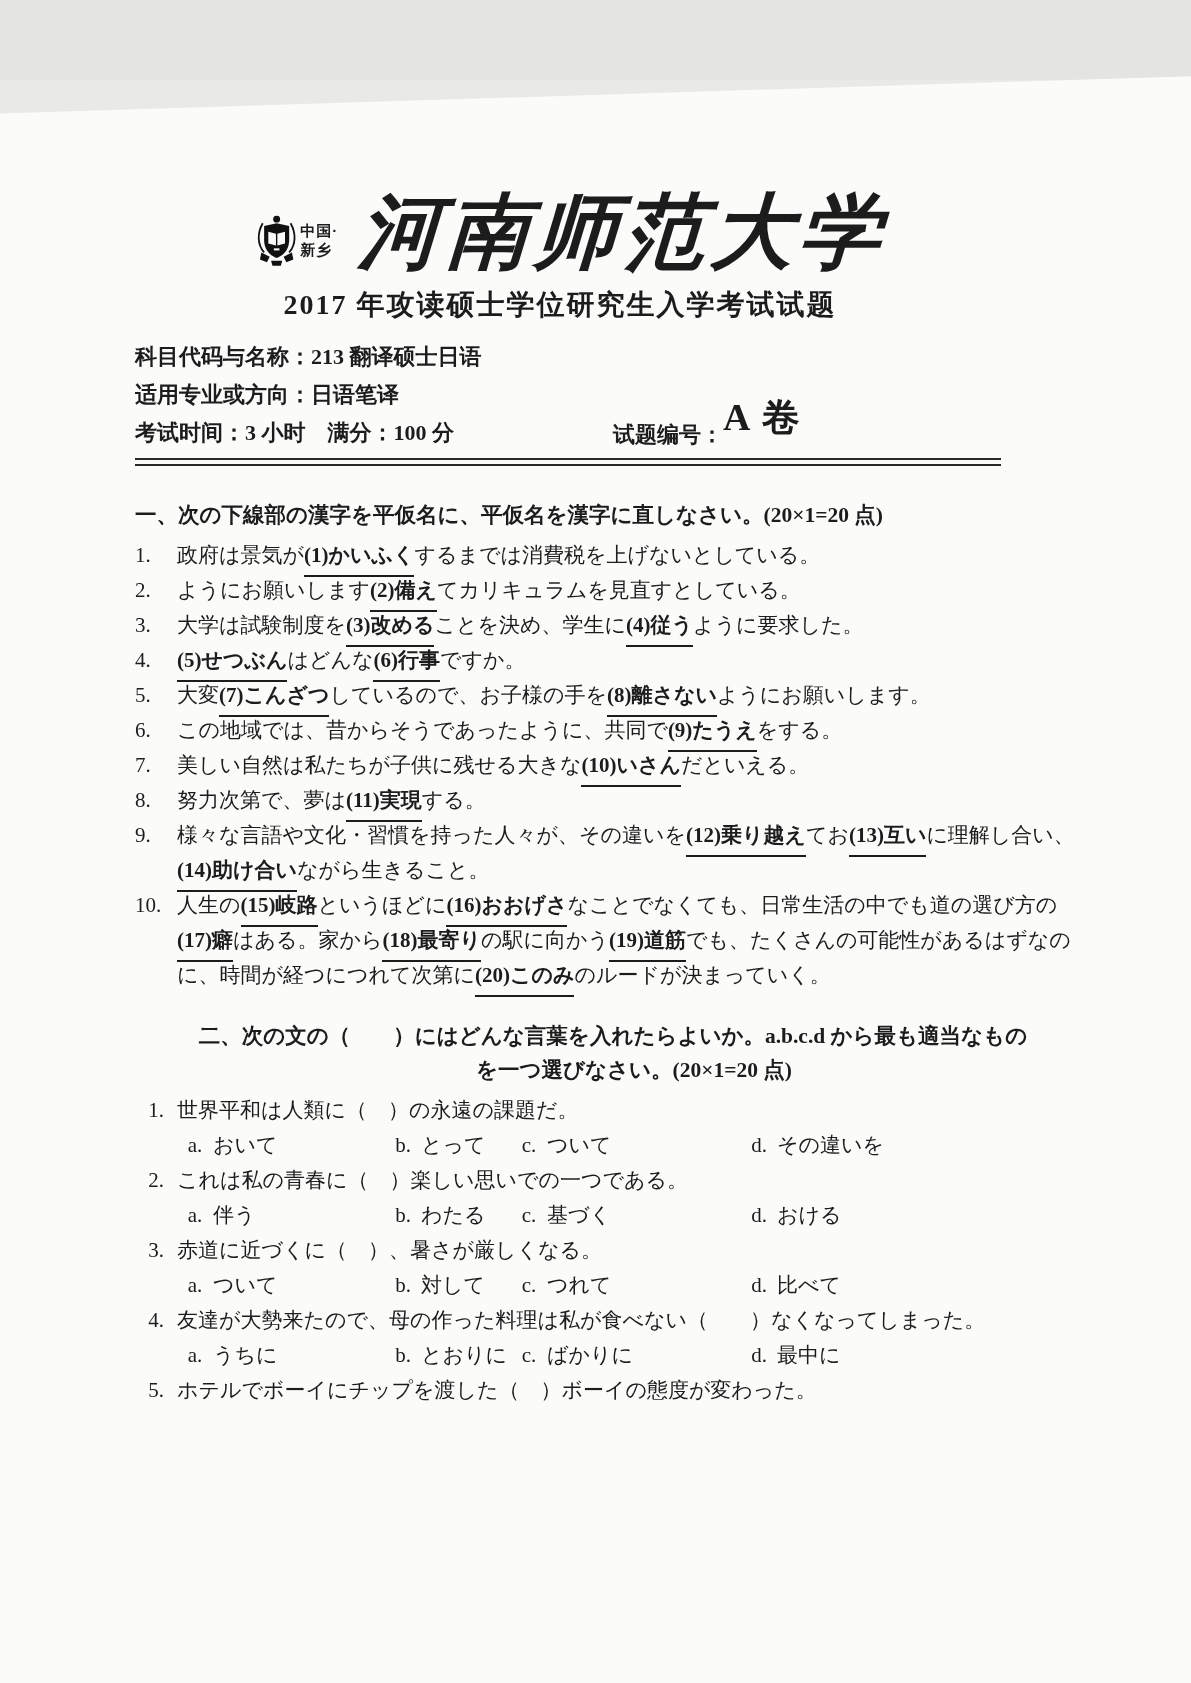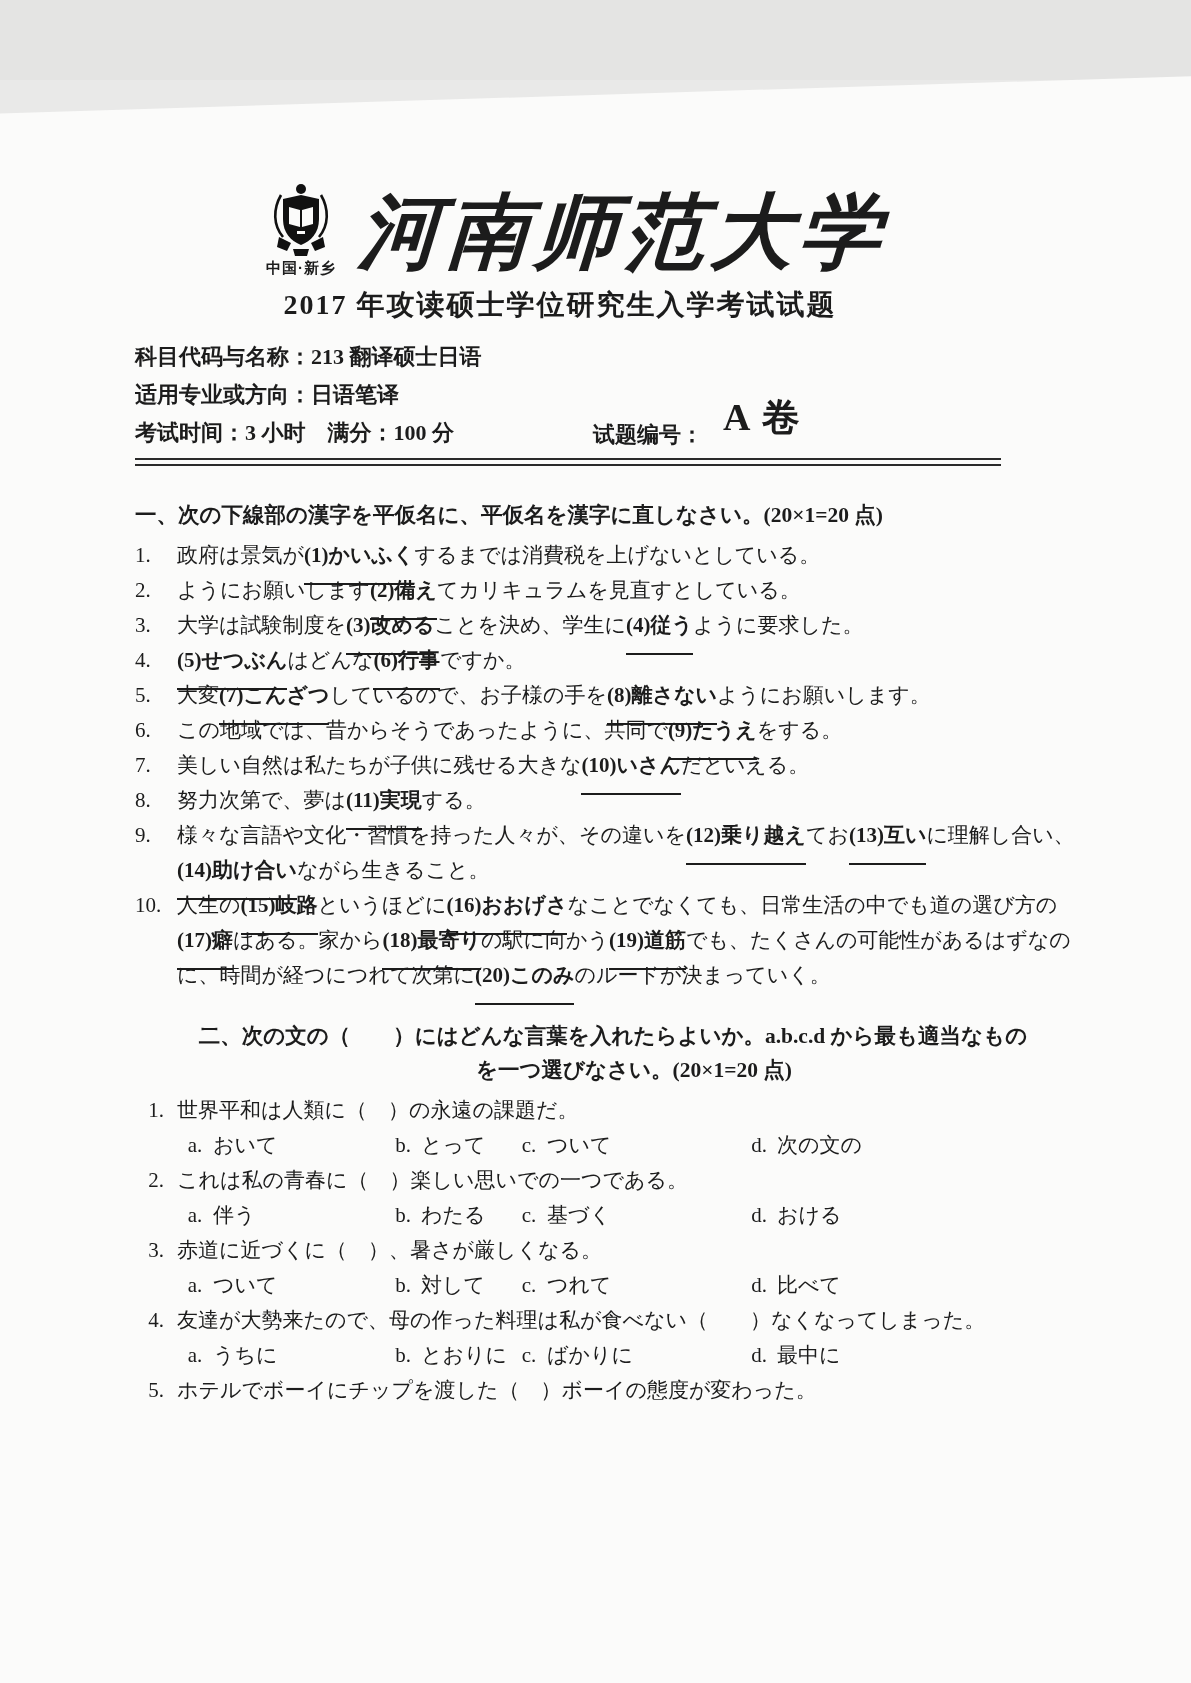--- a/index.html
+++ b/index.html
@@ -12,48 +12,48 @@
     position:relative;
   }
   .page{position:absolute;inset:0;}
   .top-band{position:absolute;top:0;left:0;right:0;height:80px;background:#e4e4e3;}
   .paper-edge{position:absolute;left:-60px;right:-60px;top:95px;height:500px;background:#fbfbfa;transform:rotate(-1.8deg);}
   .paper-body{position:absolute;left:0;right:0;top:300px;bottom:0;background:#fbfbfa;}
   .content{position:absolute;top:160px;left:135px;width:956px;}
 
   
   .logo-row{display:flex;align-items:flex-end;margin-left:118px;height:118px;}
-  .emblem-box{display:flex;flex-direction:column;align-items:center;width:96px;}
+  .emblem-box{display:flex;align-items:center;width:96px;}
   .emblem-box svg{display:block;}
   .logo-caption{font-size:15px;font-weight:bold;letter-spacing:1px;margin-top:2px;font-family:"Liberation Sans",sans-serif;}
   .univ-name{
     font-size:82px;font-weight:bold;font-style:italic;
     font-family:"DejaVu Serif",cursive,serif;
     letter-spacing:6px;line-height:1;transform:skewX(-3deg);
     margin-left:10px;margin-bottom:6px;white-space:nowrap;
   }
   .exam-title{width:850px;text-align:center;font-size:28px;font-weight:bold;margin-top:8px;letter-spacing:2px;}
 
   
   .meta{margin-top:14px;font-size:22px;font-weight:bold;}
   .meta-row{line-height:38px;position:relative;}
-  .paper-label{position:absolute;left:458px;top:2px;}
+  .paper-label{position:absolute;left:478px;top:2px;}
   .paper-value{position:absolute;left:588px;top:-16px;font-size:38px;font-weight:bold;letter-spacing:2px;}
   .rule{border:none;border-top:2.5px solid #2a2a2a;margin:6px 0 0 0;width:866px;}
   .rule2{border:none;border-top:2px solid #2a2a2a;margin:4px 0 0 0;width:866px;}
   .notice{font-size:21.5px;font-weight:bold;margin:6px 0 0 14px;letter-spacing:0.5px;}
 
   
   .sec-heading{font-size:21.5px;font-weight:bold;margin-top:32px;line-height:34px;}
   .sec-heading.cont{margin-top:0;text-indent:42px;}
   .items{margin-top:6px;}
   .item{display:flex;font-size:21px;line-height:35px;}
   .item .no{width:42px;flex:0 0 42px;}
   .item .txt{flex:1;}
-  .u{font-weight:bold;border-bottom:2px solid #1c1c1c;padding-bottom:16px;}
+  .u{font-weight:bold;border-bottom:2px solid #1c1c1c;padding-bottom:8px;}
   .q-item{font-size:21px;line-height:35px;}
   .q-line{display:flex;}
   .q-line .no{width:42px;flex:0 0 42px;}
   .opts{display:grid;grid-template-columns:208px 126px 230px 1fr;margin-left:42px;line-height:35px;}
   .opt{display:flex;}
   .opt .ol{width:36px;flex:0 0 36px;}
   .s2{margin-top:26px;text-align:center;}
 </style>
 </head>
 <body>
@@ -166,21 +166,21 @@
               <div class="opt">
                 <span class="ol">b.</span>
                 <span>とって</span>
               </div>
               <div class="opt">
                 <span class="ol">c.</span>
                 <span>ついて</span>
               </div>
               <div class="opt">
                 <span class="ol">d.</span>
-                <span>次の文の</span>
+                <span>その違いを</span>
               </div>
             </div>
           </div>
           <div class="q-item">
             <div class="q-line">
               <span class="no">2.</span>
               <div class="txt">これは私の青春に（　）楽しい思いでの一つである。</div>
             </div>
             <div class="opts">
               <div class="opt">

